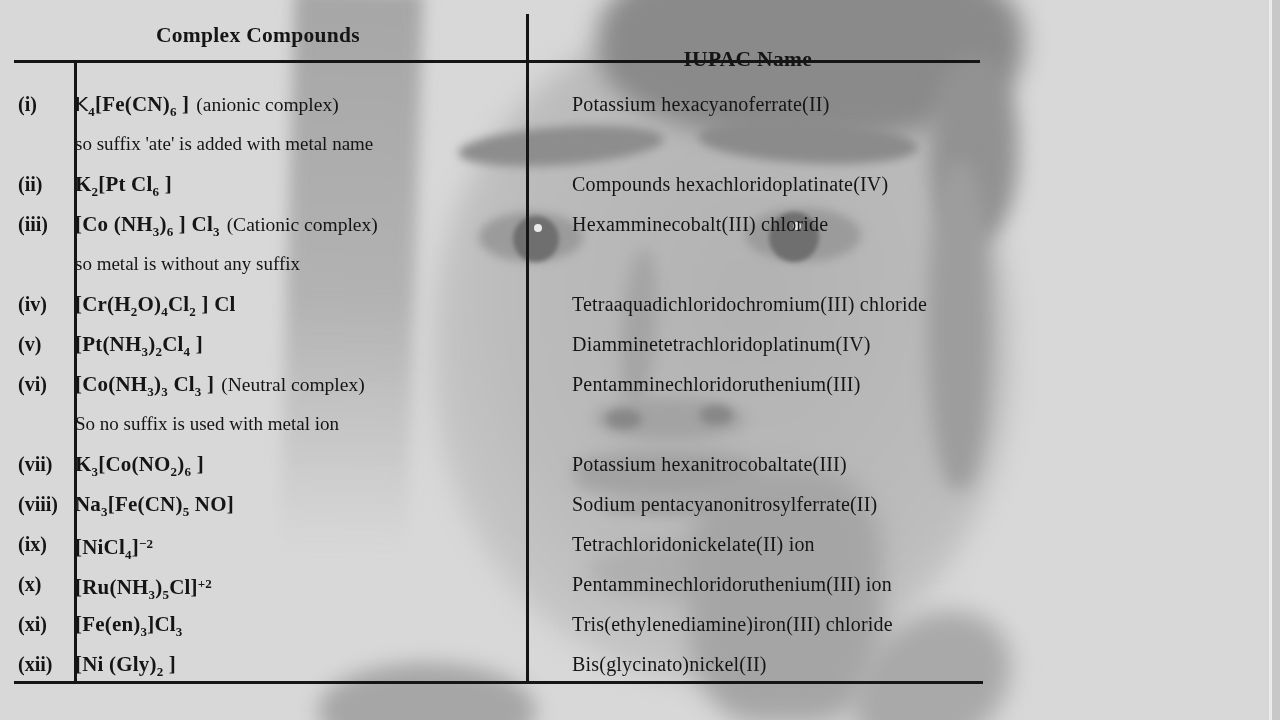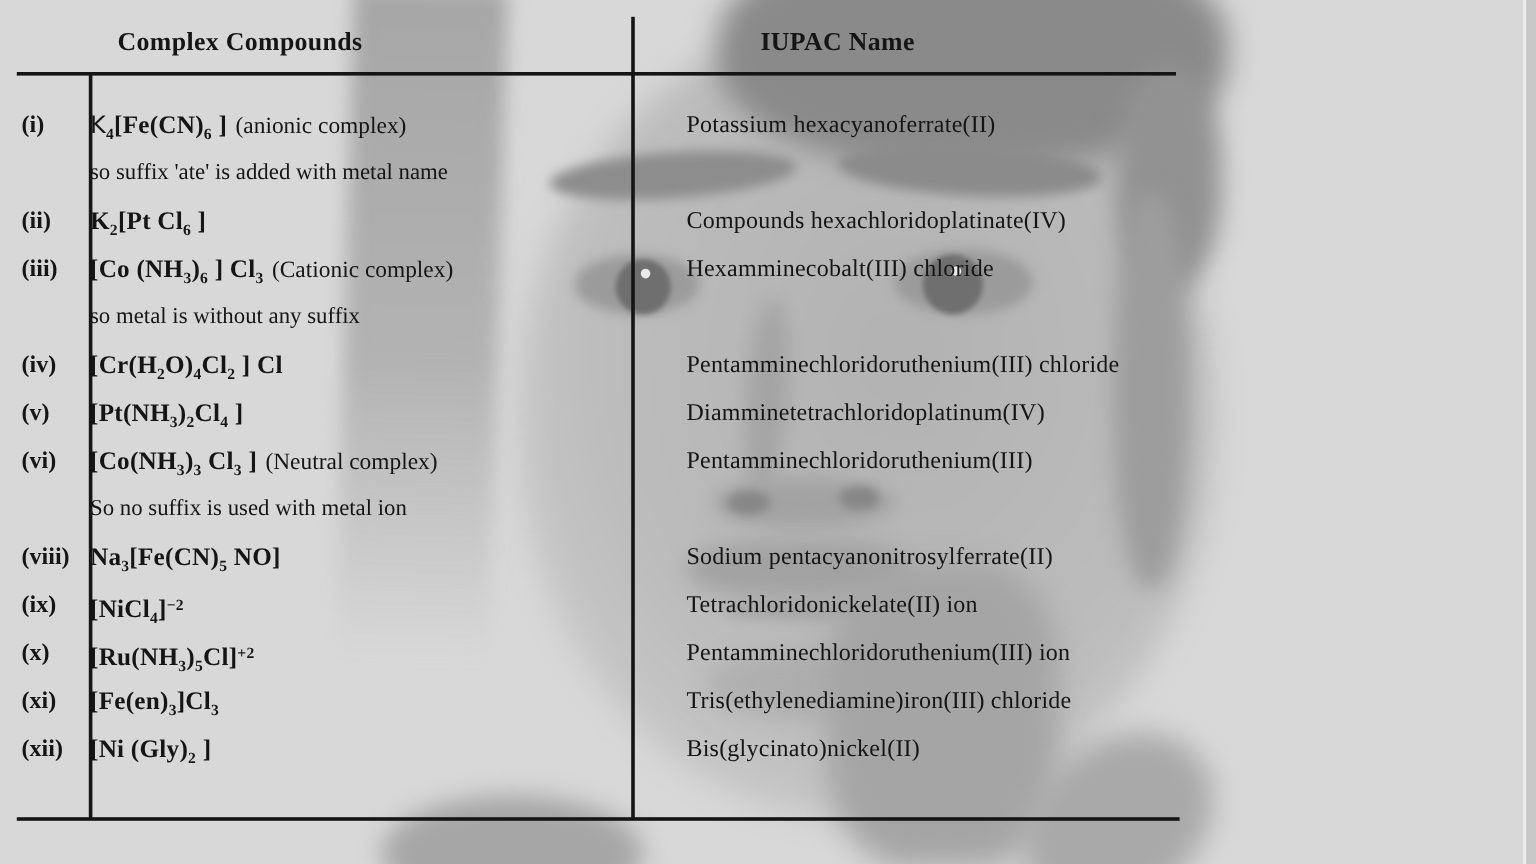--- a/index.html
+++ b/index.html
@@ -64,23 +64,23 @@
   .edge-dark{left:1272px;top:0;width:8px;height:720px;background:#c8c8c8;}
 
   
   #table{position:absolute;inset:0;z-index:2;}
   .rule{position:absolute;background:var(--rule,#151515);}
   .hline-top{left:14px;top:60px;width:966px;height:3px;}
   .hline-bottom{left:14px;top:681px;width:969px;height:3px;}
   .vline-main{left:526px;top:14px;width:3px;height:669px;}
   .vline-num{left:74px;top:60px;width:3px;height:622px;}
   .colhead{position:absolute;top:23px;font-weight:700;font-size:21.5px;
-    letter-spacing:.3px;text-align:center;white-space:nowrap;}
+    letter-spacing:.3px;text-align:right;white-space:nowrap;}
   .colhead.c1{left:40px;width:320px;}
-  .colhead.c2{left:548px;width:300px;}
+  .colhead.c2{left:512px;width:300px;margin-top:24px;}
   #rows{position:absolute;left:0;top:84px;width:1280px;}
   .row{display:grid;grid-template-columns:75px 452px 1fr;height:40px;
     line-height:40px;white-space:nowrap;}
   .cell{overflow:visible;}
   .num{padding-left:18px;font-weight:700;font-size:20px;}
   .formula{font-weight:700;font-size:21px;letter-spacing:.2px;}
   .formula.plain{font-weight:400;font-size:19px;letter-spacing:0;}
   .formula sub{font-size:13px;vertical-align:-5px;}
   .formula sup{font-size:13px;vertical-align:6px;}
   .formula .note{font-weight:400;font-size:19.5px;margin-left:7px;letter-spacing:0;}
@@ -155,41 +155,46 @@
 
   <div class="row">
     <div class="cell num"></div>
     <div class="cell formula plain">so metal is without any suffix</div>
     <div class="cell name"></div>
   </div>
 
   <div class="row">
     <div class="cell num">(iv)</div>
     <div class="cell formula">[Cr(H<sub>2</sub>O)<sub>4</sub>Cl<sub>2</sub> ] Cl</div>
-    <div class="cell name">Pentamminechloridoruthenium(III) chloride</div>
+    <div class="cell name">Tetraaquadichloridochromium(III) chloride</div>
   </div>
 
   <div class="row">
     <div class="cell num">(v)</div>
     <div class="cell formula">[Pt(NH<sub>3</sub>)<sub>2</sub>Cl<sub>4</sub> ]</div>
     <div class="cell name">Diamminetetrachloridoplatinum(IV)</div>
   </div>
 
   <div class="row">
     <div class="cell num">(vi)</div>
     <div class="cell formula">[Co(NH<sub>3</sub>)<sub>3</sub> Cl<sub>3</sub> ]<span class="note">(Neutral complex)</span></div>
     <div class="cell name">Pentamminechloridoruthenium(III)</div>
   </div>
 
   <div class="row">
     <div class="cell num"></div>
     <div class="cell formula plain">So no suffix is used with metal ion</div>
     <div class="cell name"></div>
   </div>
 
+  <div class="row">
+    <div class="cell num">(vii)</div>
+    <div class="cell formula">K<sub>3</sub>[Co(NO<sub>2</sub>)<sub>6</sub> ]</div>
+    <div class="cell name">Potassium hexanitrocobaltate(III)</div>
+  </div>
 
   <div class="row">
     <div class="cell num">(viii)</div>
     <div class="cell formula">Na<sub>3</sub>[Fe(CN)<sub>5</sub> NO]</div>
     <div class="cell name">Sodium pentacyanonitrosylferrate(II)</div>
   </div>
 
   <div class="row">
     <div class="cell num">(ix)</div>
     <div class="cell formula">[NiCl<sub>4</sub>]<sup>−2</sup></div>

